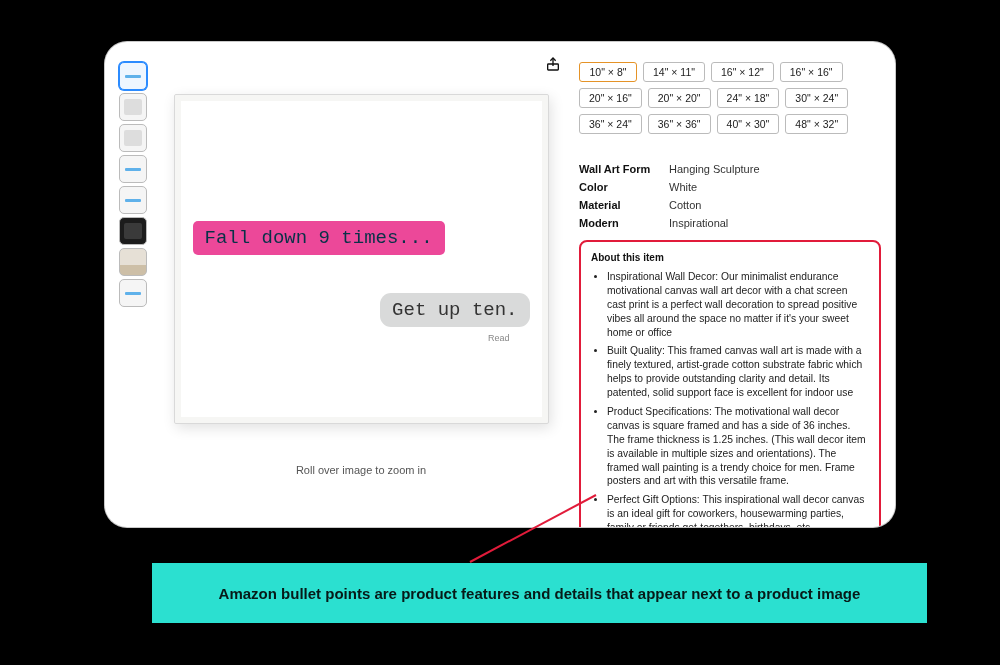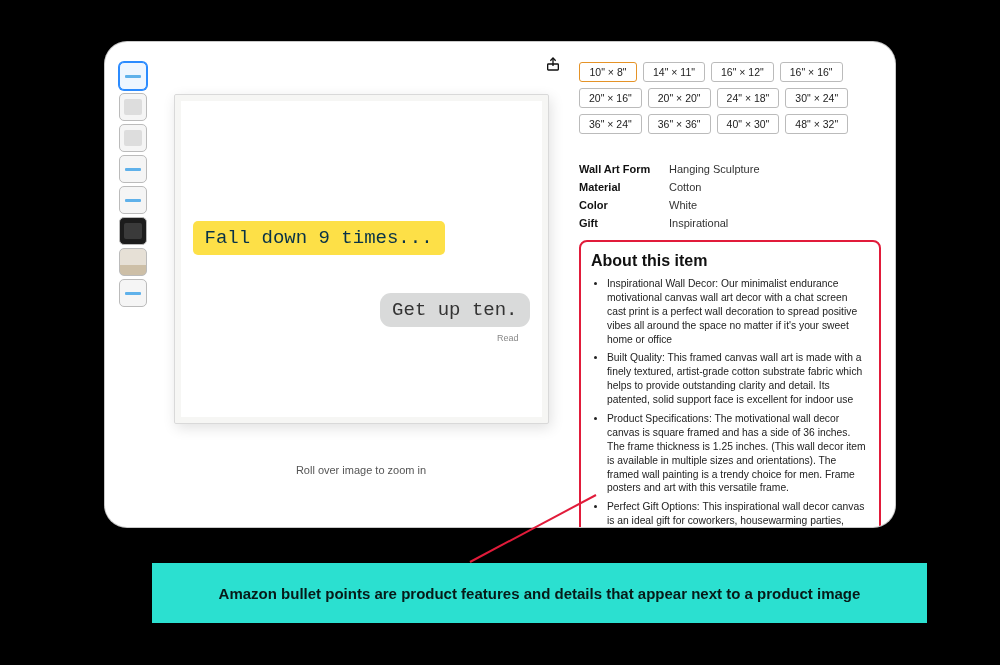--- a/index.html
+++ b/index.html
@@ -100,36 +100,36 @@
   }
   .bubble {
     font-family: "Courier New", monospace;
     font-size: 19px;
     padding: 6px 12px;
     border-radius: 5px;
     display: inline-block;
     max-width: 80%;
   }
   .bubble.blue {
-    background: #fde047;
+    background: #ec4899;
     color: #083248;
     align-self: flex-start;
     margin-top: 30px;
   }
   .bubble.gray {
     background: #d9dada;
     color: #333;
     align-self: flex-end;
     margin-top: 38px;
     position: relative;
     border-radius: 11px;
   }
   .read-label {
     position: absolute;
-    right: 11px;
+    right: 20px;
     bottom: -16px;
     font-size: 9px;
     color: #888;
     font-family: Arial, sans-serif;
   }
   .rollover {
     margin-top: 40px;
     font-size: 11px;
     color: #555;
     text-align: center;
@@ -180,21 +180,21 @@
   }
   .about-box {
     margin-top: 8px;
     border: 2px solid #e11b3a;
     border-radius: 8px;
     padding: 10px 12px 10px 10px;
     position: relative;
   }
   .about-title {
     font-weight: bold;
-    font-size: 16px;
+    font-size: 10px;
     margin-bottom: 7px;
     color: #111;
   }
   .about-list {
     list-style: disc;
     padding-left: 16px;
   }
   .about-list li {
     font-size: 10.3px;
     line-height: 1.35;
@@ -281,29 +281,29 @@
           <div class="size-chip">40" × 30"</div>
           <div class="size-chip">48" × 32"</div>
         </div>
 
       <div class="attrs" id="attrs">
           <div class="attr-row">
             <div class="attr-label">Wall Art Form</div>
             <div class="attr-val">Hanging Sculpture</div>
           </div>
           <div class="attr-row">
+            <div class="attr-label">Color</div>
+            <div class="attr-val">White</div>
+          </div>
+          <div class="attr-row">
             <div class="attr-label">Material</div>
             <div class="attr-val">Cotton</div>
           </div>
           <div class="attr-row">
-            <div class="attr-label">Color</div>
-            <div class="attr-val">White</div>
-          </div>
-          <div class="attr-row">
-            <div class="attr-label">Gift</div>
+            <div class="attr-label">Modern</div>
             <div class="attr-val">Inspirational</div>
           </div>
         </div>
 
       <div class="about-box">
         <div class="about-title">About this item</div>
         <ul class="about-list" id="bullets">
             <li>Inspirational Wall Decor: Our minimalist endurance motivational canvas wall art decor with a chat screen cast print is a perfect wall decoration to spread positive vibes all around the space no matter if it's your sweet home or office</li>
             <li>Built Quality: This framed canvas wall art is made with a finely textured, artist-grade cotton substrate fabric which helps to provide outstanding clarity and detail. Its patented, solid support face is excellent for indoor use</li>
             <li>Product Specifications: The motivational wall decor canvas is square framed and has a side of 36 inches. The frame thickness is 1.25 inches. (This wall decor item is available in multiple sizes and orientations). The framed wall painting is a trendy choice for men. Frame posters and art with this versatile frame.</li>

